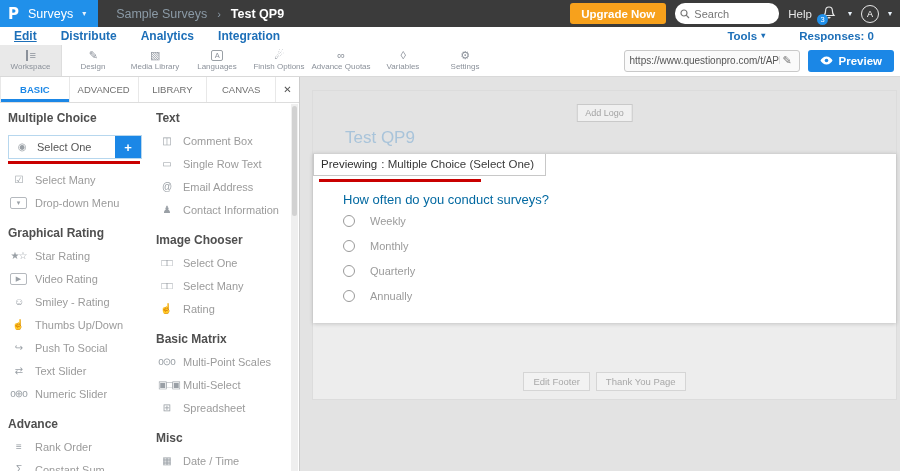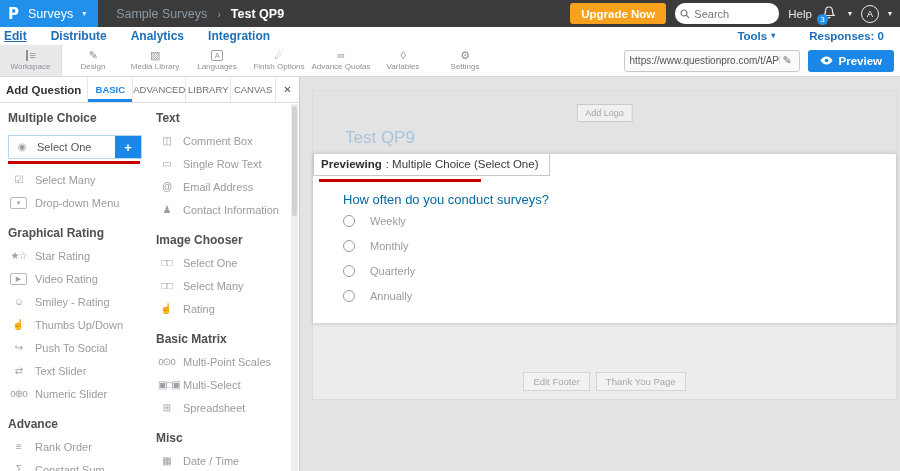--- a/index.html
+++ b/index.html
@@ -20,21 +20,21 @@
   .top-right { margin-left:auto; display:flex; align-items:center; gap:9px; padding-right:8px; }
   .upgrade { background:#f7a11c; color:#fff; border:none; border-radius:3px; height:21px; padding:0 11px; font-size:11.5px; font-weight:700; font-family:inherit; cursor:pointer; }
   .searchbox { background:#fff; border-radius:10px; height:21px; width:104px; display:flex; align-items:center; padding:0 5px; gap:4px; }
   .searchbox input { border:none; outline:none; width:76px; font-size:11px; color:#444; font-family:inherit; background:transparent; }
   .help { color:#e8e8e8; font-size:11.5px; cursor:pointer;text-align:right; }
   .bellwrap { position:relative; width:18px; height:18px; cursor:pointer; }
   .badge { position:absolute; left:-4px; bottom:-2px; width:11px; height:11px; background:#2090ea; border-radius:50%; color:#fff; font-size:7.5px; display:flex; align-items:center; justify-content:center; }
   .avatar { width:18px; height:18px; border:1.5px solid #e8e8e8; border-radius:50%; color:#fff; font-size:9px; display:flex; align-items:center; justify-content:center; cursor:pointer; }
 
   
-  .mainnav { position:absolute; top:27px; left:0; right:0; height:18px; background:#fff; display:flex; align-items:center; padding:0 4px; gap:24px; }
+  .mainnav { position:absolute; top:27px; left:0; right:0; height:18px; background:#fff; display:flex; align-items:center; padding:0 14px; gap:24px; }
   .mainnav a { font-size:12px; font-weight:700; color:#1d6fb8; text-decoration:none; cursor:pointer; }
   .mainnav a.active { text-decoration:underline; }
   .nav-right { margin-left:auto; display:flex; align-items:center; gap:34px; padding-right:12px; }
   .nav-right .tools { font-size:11.5px; font-weight:700; color:#1d6fb8; cursor:pointer; display:flex; align-items:center; gap:4px; }
   .nav-right .tools .caret { color:#1d6fb8; }
   .nav-right .resp { font-size:11.5px; font-weight:700; color:#1d6fb8; }
 
   
   .toolbar { position:absolute; top:45px; left:0; right:0; height:32px; background:#fff; border-bottom:1px solid #d9d9d9; display:flex; align-items:stretch; }
   .tbtn { width:62px; display:flex; flex-direction:column; align-items:center; justify-content:center; gap:2px; border:none; background:transparent; color:#8b919a; cursor:pointer; font-family:inherit; }
@@ -72,21 +72,21 @@
   .pthumb { position:absolute; top:2px; left:1px; width:5px; height:110px; background:#d2d2d2; border-radius:3px; cursor:grab; }
 
   
   .canvas { position:absolute; left:300px; top:0; right:0; bottom:0; background:#e3e3e3; overflow:hidden; }
   .survey-page { position:absolute; left:12px; top:13px; width:585px; height:310px; background:#ededed; border:1px solid #dcdcdc; }
   .survey-head { position:relative; height:62px; background:#e3e3e3; }
   .addlogo { position:absolute; left:50%; top:13px; transform:translateX(-50%); font-size:9px; color:#a3a3a3; background:#f0f0f0; border:1px solid #c9c9c9; padding:3px 8px; cursor:pointer; font-family:inherit; }
   .stitle { position:absolute; left:32px; bottom:5px; font-size:17px; color:#a9c4da; }
   .qcard { position:absolute; left:0; top:62px; width:100%; height:170px; background:#fff; border-top:1px solid #d2d2d2; box-shadow:0 1px 4px rgba(0,0,0,0.18); }
   .prevtab { position:absolute; left:0; top:0; display:inline-flex; gap:4px; align-items:center; background:#fff; border:1px solid #c8c8c8; border-top:none; padding:4px 11px 5px 7px; font-size:11.5px; color:#3a3a3a; }
-  .prevtab b { font-weight:700; color:#2e2e2e; }
+  .prevtab b { font-weight:400; color:#2e2e2e; }
   .redline2 { position:absolute; left:6px; top:25px; width:162px; height:2.5px; background:#c90000; }
   .question { position:absolute; left:30px; top:38px; font-size:13px; color:#0369a1; }
   .opts { position:absolute; left:30px; top:54px; }
   .opt { display:flex; align-items:center; gap:15px; height:25px; cursor:pointer; }
   .radio { width:12px; height:12px; border:1px solid #9a9a9a; border-radius:50%; background:#fff; }
   .optlbl { font-size:11px; color:#9b9b9b; }
   .footer-btns { position:absolute; left:0; right:0; bottom:8px; display:flex; justify-content:center; gap:6px; }
   .fbtn { font-size:9.5px; color:#a8a8a8; background:#f2f2f2; border:1px solid #d5d5d5; padding:3px 9px; cursor:pointer; font-family:inherit;text-align:right; }
 
   svg { display:block; }
@@ -193,21 +193,20 @@
         </span>
         <span>Preview</span>
       </button>
     </div>
   </div>
 
   <div class="content">
 
     <aside class="panel">
       <div class="panel-head">
-        <span class="ptitle">Add Question</span>
         <div class="tabs">
           <span class="tab active">BASIC</span>
           <span class="tab">ADVANCED</span>
           <span class="tab">LIBRARY</span>
           <span class="tab">CANVAS</span>
         </div>
         <span class="closex">✕</span>
       </div>
 
       <div class="panel-body">

